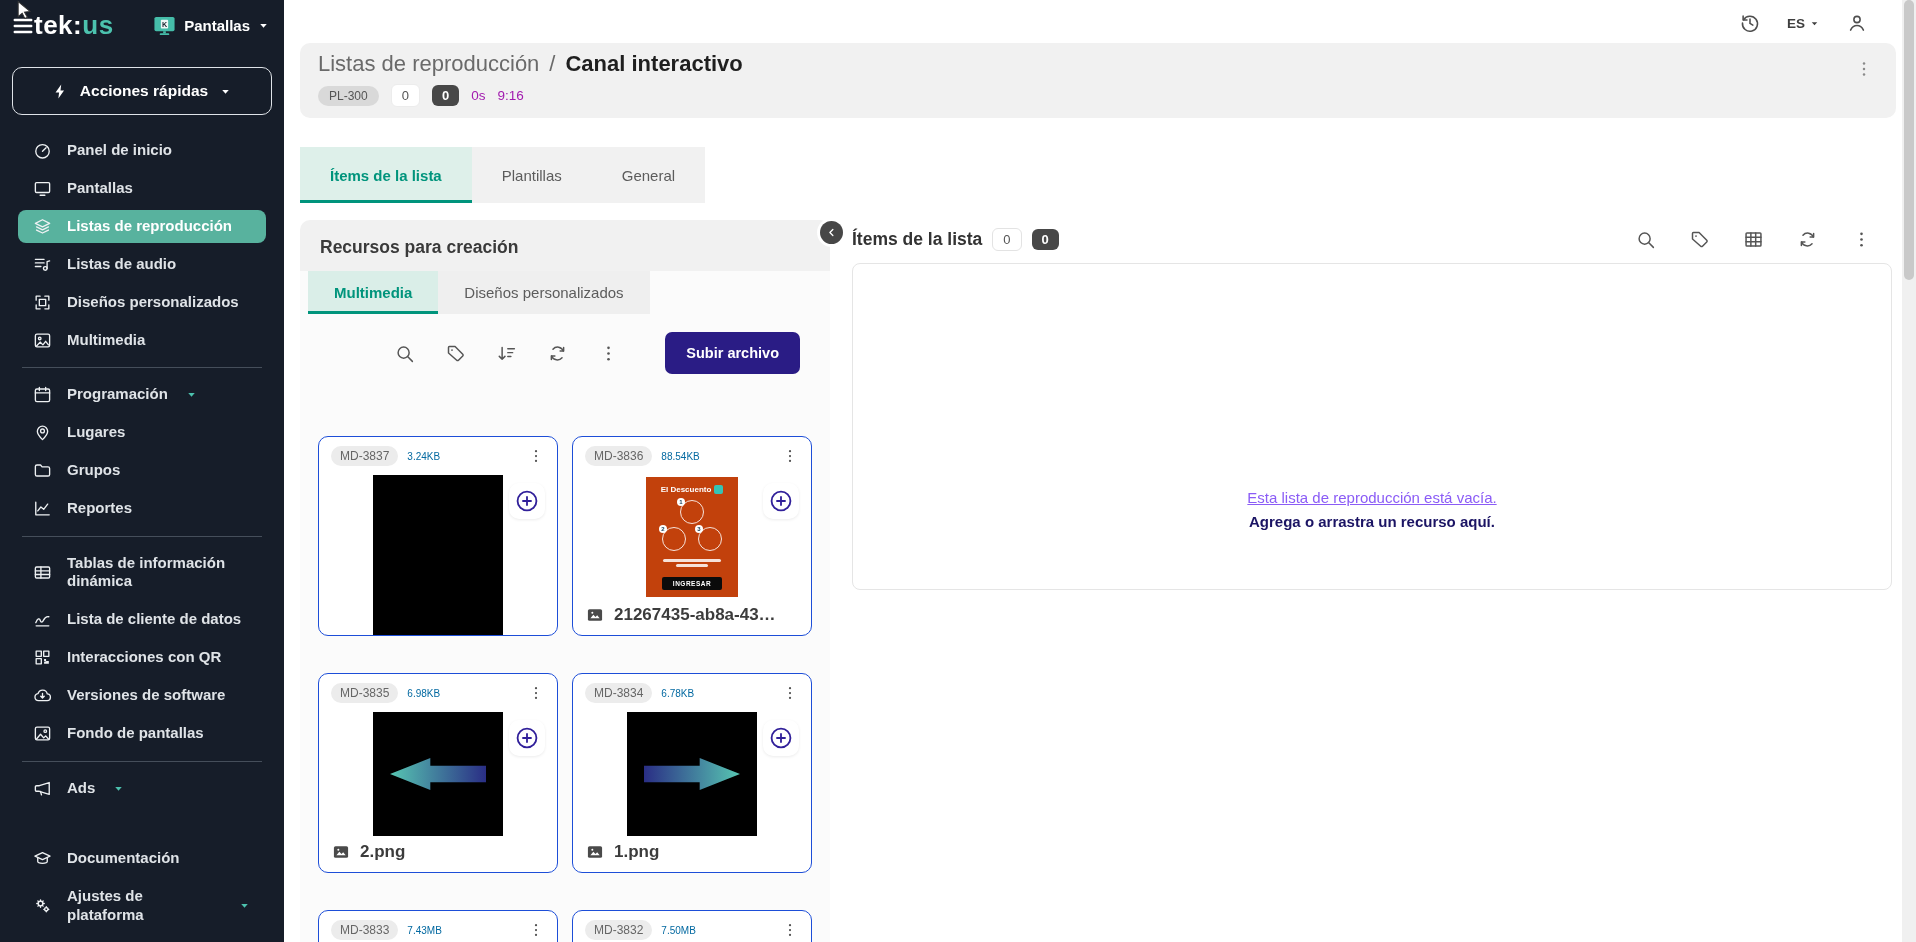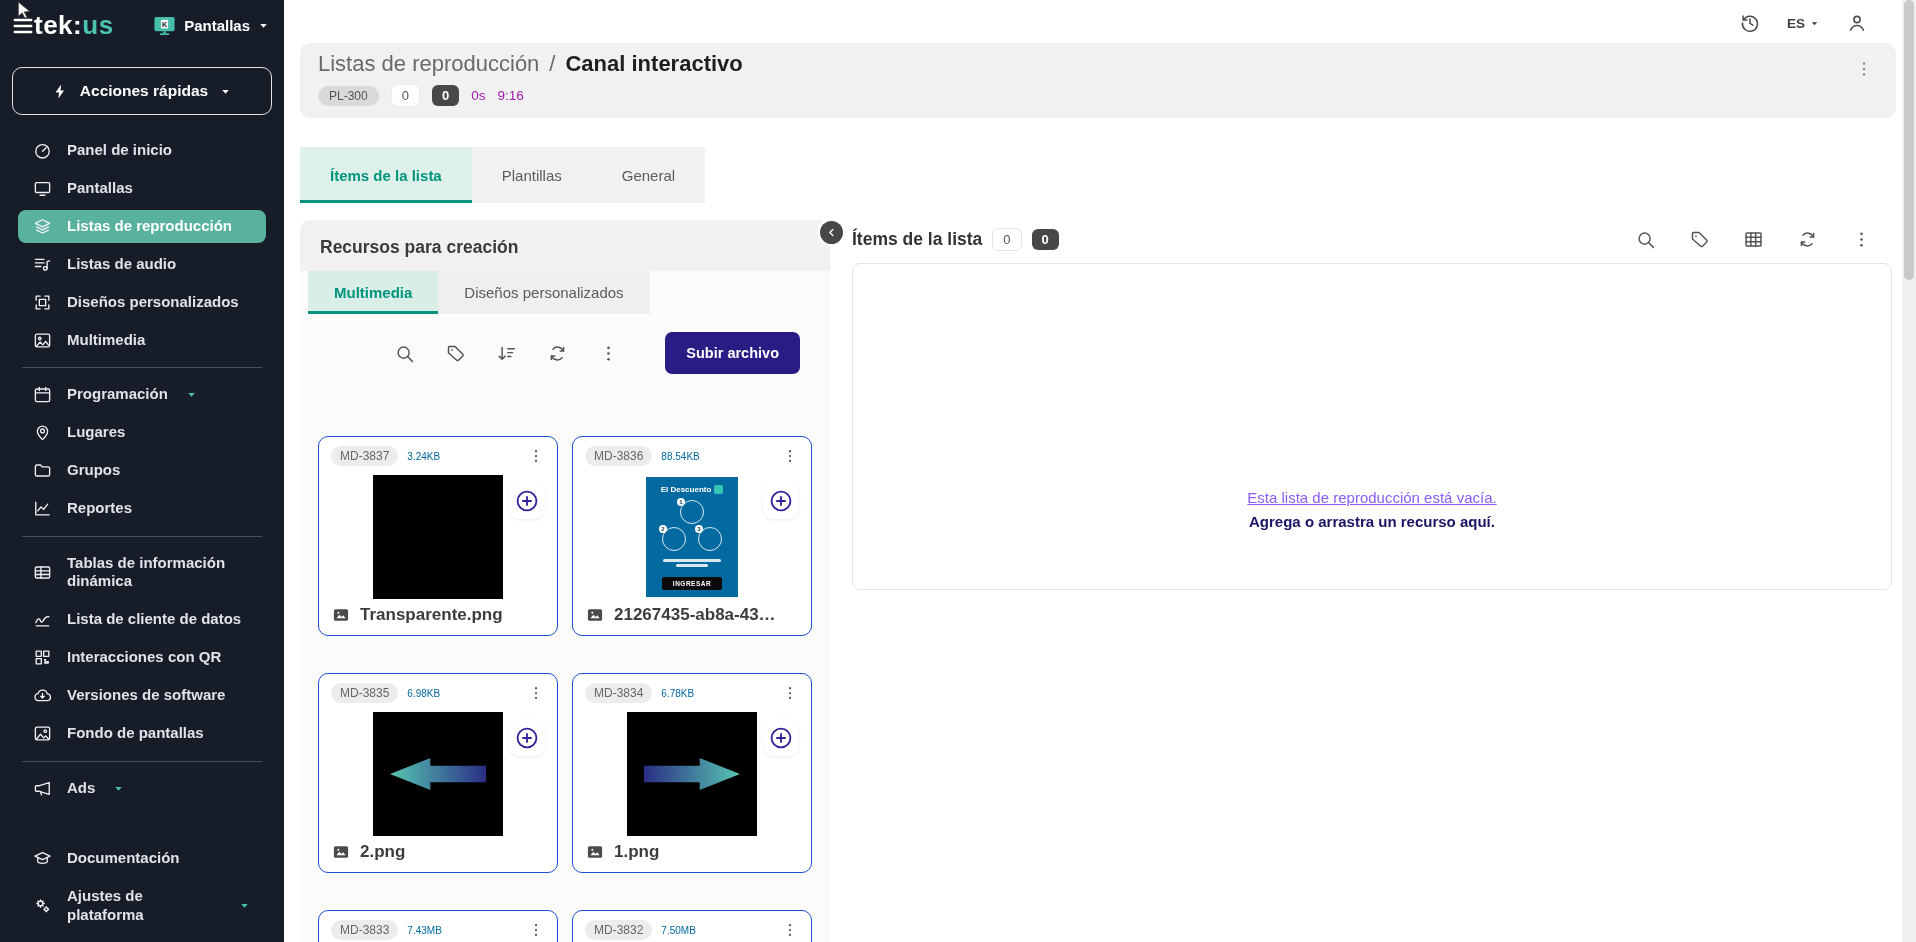--- a/index.html
+++ b/index.html
@@ -73,21 +73,21 @@
   .thumb { position:relative; flex:1; display:flex; align-items:center; justify-content:center; }
   .add-btn { position:absolute; top:8px; right:12px; width:36px; height:36px; background:#fff; border-radius:10px; display:flex; align-items:center; justify-content:center; color:#31209a; cursor:pointer; box-shadow:0 1px 3px rgba(0,0,0,.08); }
   .add-btn .icn { width:26px; height:26px; }
   .black-box { width:130px; height:100%; background:#000; display:flex; align-items:center; justify-content:center; }
   .arrow { width:96px; height:38px; }
   .arrow.left  { background:linear-gradient(270deg,#2a2e85,#57c6b2); clip-path:polygon(100% 28%,42% 28%,42% 8%,0 50%,42% 92%,42% 72%,100% 72%); }
   .arrow.right { background:linear-gradient(90deg,#2a2e85,#57c6b2); clip-path:polygon(0 28%,58% 28%,58% 8%,100% 50%,58% 92%,58% 72%,0 72%); }
   .card-foot { display:flex; align-items:center; gap:9px; padding:6px 12px 10px; font-size:17px; font-weight:700; color:#3c3c3c; white-space:nowrap; overflow:hidden; }
   .card-foot .icn { width:20px; height:20px; color:#4a4a4a; flex:none; }
 
-  .poster { width:92px; height:120px; background:#0369a1; display:flex; flex-direction:column; align-items:center; padding:8px 6px 7px; color:#fff; }
+  .poster { width:92px; height:120px; background:#c2410c; display:flex; flex-direction:column; align-items:center; padding:8px 6px 7px; color:#fff; }
   .p-title { font-size:8px; font-weight:700; display:flex; align-items:center; gap:3px; white-space:nowrap; }
   .p-logo { width:9px; height:9px; background:#35c4b5; border-radius:2px; }
   .p-c { width:24px; height:24px; border:1px solid rgba(255,255,255,.85); border-radius:50%; position:relative; }
   .p-c.first { margin-top:6px; }
   .p-row { display:flex; gap:12px; margin-top:3px; }
   .p-num { position:absolute; top:-3px; left:-4px; width:8px; height:8px; background:#fff; color:#0b3a55; border-radius:50%; font-size:6px; line-height:8px; text-align:center; font-weight:700; }
   .p-cap { margin-top:8px; width:58px; height:3px; background:rgba(255,255,255,.85); border-radius:2px; }
   .p-cap2 { margin-top:2px; width:32px; height:3px; background:rgba(255,255,255,.85); border-radius:2px; }
   .p-cta { margin-top:auto; background:#0b0b0b; color:#fff; font-size:6.5px; font-weight:700; padding:3px 11px; border-radius:2px; letter-spacing:.5px; }
 
@@ -465,30 +465,20 @@
               <div class="black-box"></div>
               <span class="add-btn">
                 <span class="icn">
                   <svg viewBox="0 0 24 24" fill="none" stroke="currentColor" stroke-width="1.7" stroke-linecap="round" stroke-linejoin="round" style="width:100%;height:100%;display:block">
                     <circle cx="12" cy="12" r="8.7"></circle>
                     <path d="M12 8.3v7.4M8.3 12h7.4"></path>
                   </svg>
                 </span>
               </span>
             </div>
-            <div class="card-foot">
-              <span class="icn">
-                <svg viewBox="0 0 24 24" fill="none" stroke="currentColor" stroke-width="1.7" stroke-linecap="round" stroke-linejoin="round" style="width:100%;height:100%;display:block">
-                  <rect x="3.5" y="5" width="17" height="14" rx="2" fill="currentColor" stroke="none"></rect>
-                  <path d="M6.5 16l3.5-4.3 2.6 2.8 2-2.2 3 3.7z" fill="#fff" stroke="none"></path>
-                  <circle cx="8.8" cy="9.2" r="1.2" fill="#fff" stroke="none"></circle>
-                </svg>
-              </span>
-              <span>Transparente.png</span>
-            </div>
           </article>
           <article class="card">
             <div class="card-head">
               <span class="id-pill">MD-3836</span>
               <span class="size">88.54KB</span>
               <span class="card-kebab">
                 <svg viewBox="0 0 24 24" fill="none" stroke="currentColor" stroke-width="1.7" stroke-linecap="round" stroke-linejoin="round" style="width:100%;height:100%;display:block">
                   <circle cx="12" cy="5.5" r="1.5" fill="currentColor" stroke="none"></circle>
                   <circle cx="12" cy="12" r="1.5" fill="currentColor" stroke="none"></circle>
                   <circle cx="12" cy="18.5" r="1.5" fill="currentColor" stroke="none"></circle>

